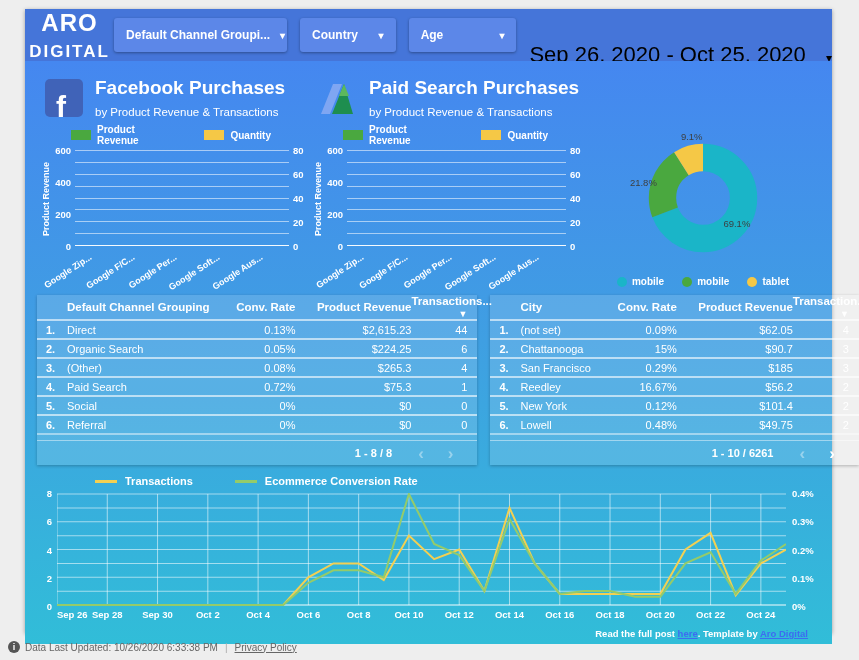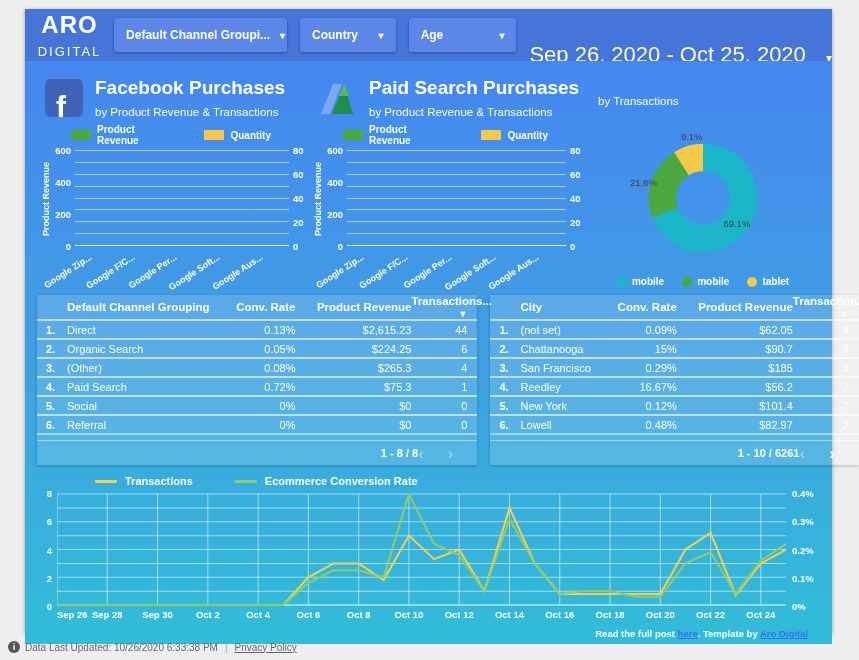--- a/index.html
+++ b/index.html
@@ -12,30 +12,30 @@
   }
   .dashboard {
     position:absolute; left:25px; top:9px; width:807px; height:624px;
     box-shadow:0 1px 4px rgba(0,0,0,.35);
     display:flex; flex-direction:column;
   }
   
   .topbar { height:52px; background:#4575d9; display:flex; align-items:center; flex:none; }
   .logo { width:102px; text-align:center; color:#fff; line-height:1; }
   .logo .l1 { font-size:24px; font-weight:bold; letter-spacing:1px; }
-  .logo .l2 { font-size:13px; font-weight:normal; letter-spacing:2px; margin-top:8px; }
+  .logo .l2 { font-size:17px; font-weight:bold; letter-spacing:2px; margin-top:8px; }
   .filter {
     height:34px; background:#5c87e8; border-radius:3px; margin-right:13px;
     display:flex; align-items:center; justify-content:space-between;
     padding:0 12px; color:#fff; font-size:12px; font-weight:bold;
     box-shadow:0 1px 3px rgba(0,0,0,.35); cursor:pointer; white-space:nowrap;
   }
   .filter .caret { font-size:10px; margin-left:10px; }
   .f1 { width:173px; } .f2 { width:106px; } .f3 { width:120px; }
-  .daterange { flex:1; text-align:center; color:#fef9c3; font-size:22px; cursor:pointer; white-space:nowrap;margin-top:40px; }
+  .daterange { flex:1; text-align:center; color:#000000; font-size:22px; cursor:pointer; white-space:nowrap;margin-top:40px; }
   .daterange .caret { font-size:12px; margin-left:14px; }
   
   .content {
     flex:1; background:linear-gradient(180deg,#4587f0 0%,#3f9fe2 48%,#31bdd8 100%);
     padding:6px 12px 0; display:flex; flex-direction:column; color:#fff;
   }
   .charts-row { display:flex; height:220px; flex:none; }
   .sec { display:flex; flex-direction:column; }
   .sec-fb { width:272px; } .sec-ps { width:277px; } .sec-dev { width:234px; }
   .sec-header { display:flex; align-items:center; margin:10px 0 2px 8px; height:46px; }
@@ -90,21 +90,21 @@
   .trow.head { height:24px; border-top:none; font-weight:bold; font-size:11.5px; cursor:pointer; }
   .c-rank { width:30px; padding-left:9px; font-weight:bold; flex:none; }
   .c-name { flex:1; overflow:hidden; white-space:nowrap; }
   .c-conv { width:86px; text-align:right; flex:none; }
   .c-rev  { width:116px; text-align:right; flex:none; }
   .c-trans{ width:66px; text-align:right; padding-right:10px; flex:none; }
   .sort-caret { font-size:9px; margin-left:2px; }
   .partial { height:7px; overflow:hidden; border-top:2px solid rgba(255,255,255,.6); opacity:.75; flex:none; display:flex; }
   .partial .c-name { padding-left:30px; }
   .pag { display:flex; align-items:center; justify-content:flex-end; height:25px; border-top:1px solid rgba(255,255,255,.45); font-weight:bold; flex:none; }
-  .pag .range { }
+  .pag .range { margin-right:26px; }
   .pag .arrow { font-size:17px; line-height:17px; margin-right:24px; cursor:pointer; }
   .pag .arrow.off { color:rgba(255,255,255,.4); cursor:default; }
   
   .timeline { margin-top:8px; flex:none; }
   .tl-legend { display:flex; align-items:center; margin-left:58px; height:16px; font-size:11px; font-weight:bold; }
   .tl-legend .item { display:flex; align-items:center; margin-right:42px; }
   .tl-legend .swatch { width:22px; height:3px; margin-right:8px; }
   .tl-chart { display:flex; margin-top:4px; }
   .tl-yl { width:20px; position:relative; font-size:9.5px; font-weight:bold; }
   .tl-yl span { position:absolute; right:5px; transform:translateY(-50%); }
@@ -358,21 +358,20 @@
               <span style="left: 46%;">Google Per...</span>
               <span style="left: 66%;">Google Soft...</span>
               <span style="left: 86%;">Google Aus...</span>
             </div>
           </div>
       </div>
 
       <div class="sec sec-dev">
         <div class="sec-header">
           <div class="sec-titles" style="margin-left:4px;">
-            <div class="sec-sub">by Transactions</div>
           </div>
         </div>
         <div class="donut-box"><svg viewBox="0 0 150 150">
               <circle cx="75" cy="75" r="40" fill="none" stroke="#1ab5c8" stroke-width="27" stroke-dasharray="173.66724189044376 77.66017039673969" stroke-dashoffset="0" transform="rotate(-90 75 75)"></circle>
               <circle cx="75" cy="75" r="40" fill="none" stroke="#4aa83f" stroke-width="27" stroke-dasharray="54.789375878605995 196.53803640857745" stroke-dashoffset="-173.66724189044376" transform="rotate(-90 75 75)"></circle>
               <circle cx="75" cy="75" r="40" fill="none" stroke="#f5c846" stroke-width="27" stroke-dasharray="22.870794518133692 228.45661776904976" stroke-dashoffset="-228.45661776904976" transform="rotate(-90 75 75)"></circle>
             </svg><div class="donut-label" style="left: 62%; top: 63%;">69.1%</div><div class="donut-label" style="left: 7%; top: 36%;">21.8%</div><div class="donut-label" style="left: 37%; top: 6%;">9.1%</div></div>
         <div class="donut-legend">
             <span class="item">
               <span class="dot" style="background: rgb(26, 181, 200);"></span>
@@ -492,21 +491,21 @@
             <div class="c-rank">5.</div>
             <div class="c-name">New York</div>
             <div class="c-conv">0.12%</div>
             <div class="c-rev">$101.4</div>
             <div class="c-trans">2</div>
           </div>
           <div class="trow">
             <div class="c-rank">6.</div>
             <div class="c-name">Lowell</div>
             <div class="c-conv">0.48%</div>
-            <div class="c-rev">$82.97</div>
+            <div class="c-rev">$49.75</div>
             <div class="c-trans">2</div>
           </div>
           <div class="partial">
             <div class="c-name">.</div>
             <div class="c-rev">.</div>
           </div>
           <div class="pag">
             <span class="range">1 - 10 / 6261</span>
             <span class="arrow off">‹</span>
             <span class="arrow">›</span>

